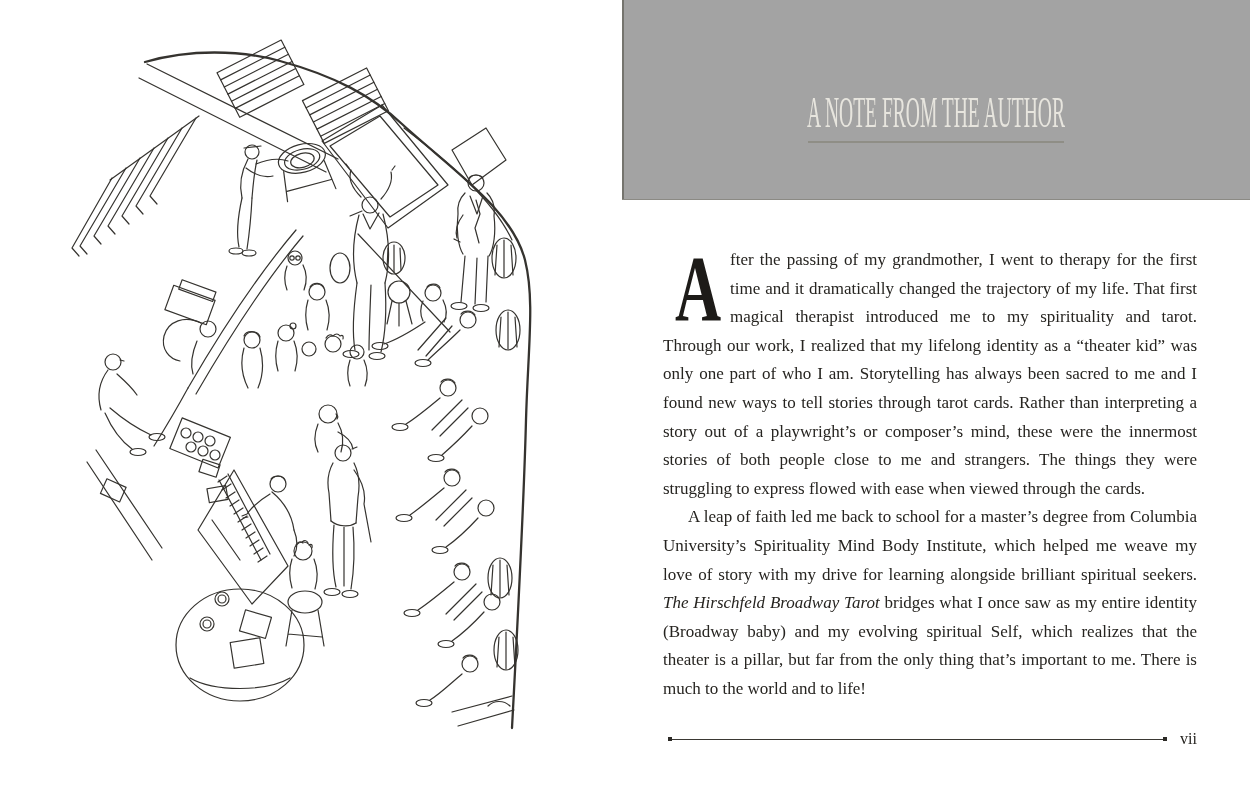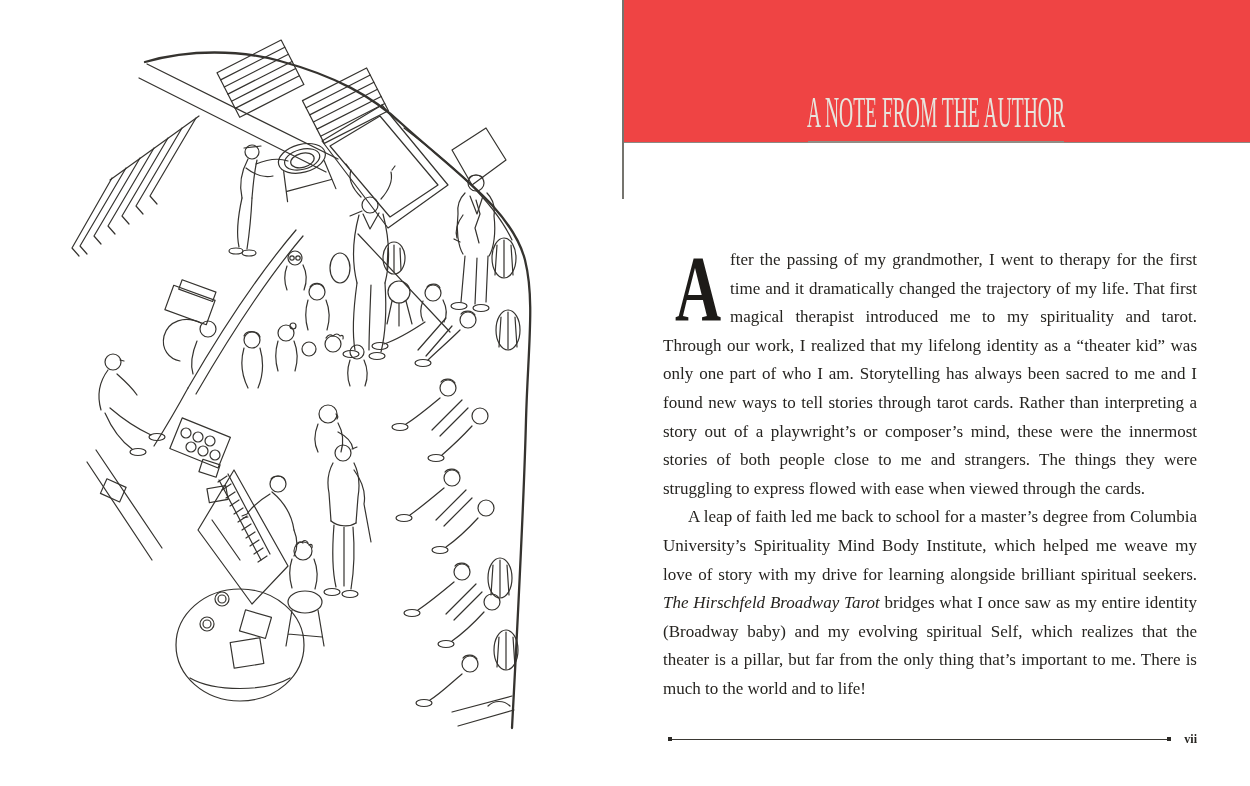--- a/index.html
+++ b/index.html
@@ -8,22 +8,22 @@
     font-family:"Liberation Serif", serif;overflow:hidden;
   }
   
   .left-page{position:absolute;left:0;top:0;width:622px;height:786px;background:#ffffff;}
   .left-page svg{position:absolute;left:0;top:0;}
 
   
   .right-page{position:absolute;left:622px;top:0;width:628px;height:786px;background:#ffffff;}
 
   .header-panel{
-    position:absolute;left:0;top:0;width:628px;height:142px;
-    background:#ef4444;
+    position:absolute;left:0;top:0;width:628px;height:199px;
+    background:#a3a3a3;
     box-shadow:0 1px 0 #8b8a84;
   }
   .gutter-line{position:absolute;left:0;top:0;width:2px;height:199px;background:#75746e;}
   .header-panel svg{display:block;}
   .heading-underline{
     position:absolute;left:50%;top:141px;width:256px;height:2px;
     margin-left:-128px;background:#8f8e86;
   }
 
   .body-text{
@@ -49,21 +49,21 @@
     position:absolute;left:46px;top:734px;width:529px;
     display:flex;align-items:center;
   }
   .footer-rule{flex:1;height:1px;background:#3a3833;position:relative;}
   .footer-rule::before,.footer-rule::after{
     content:"";position:absolute;top:-2px;width:4px;height:4px;background:#2c2a26;
   }
   .footer-rule::before{left:0;}
   .footer-rule::after{right:0;}
   .page-number{
-    margin-left:13px;font-size:12px;font-weight:bold;color:#262420;line-height:10px;
+    margin-left:13px;font-size:16px;font-weight:normal;color:#262420;line-height:10px;
   }
 </style>
 </head>
 <body>
 
 <div class="left-page">
   <svg width="622" height="786" viewBox="0 0 622 786">
     <g fill="none" stroke="#35332f" stroke-width="1.2" stroke-linecap="round" stroke-linejoin="round">
 
       <path d="M145,62 C190,49 240,50 280,61 C335,76 372,96 402,124 C455,172 512,210 525,260 C535,300 528,348 526,420 C524,500 518,616 512,728" stroke-width="2.3"></path>

